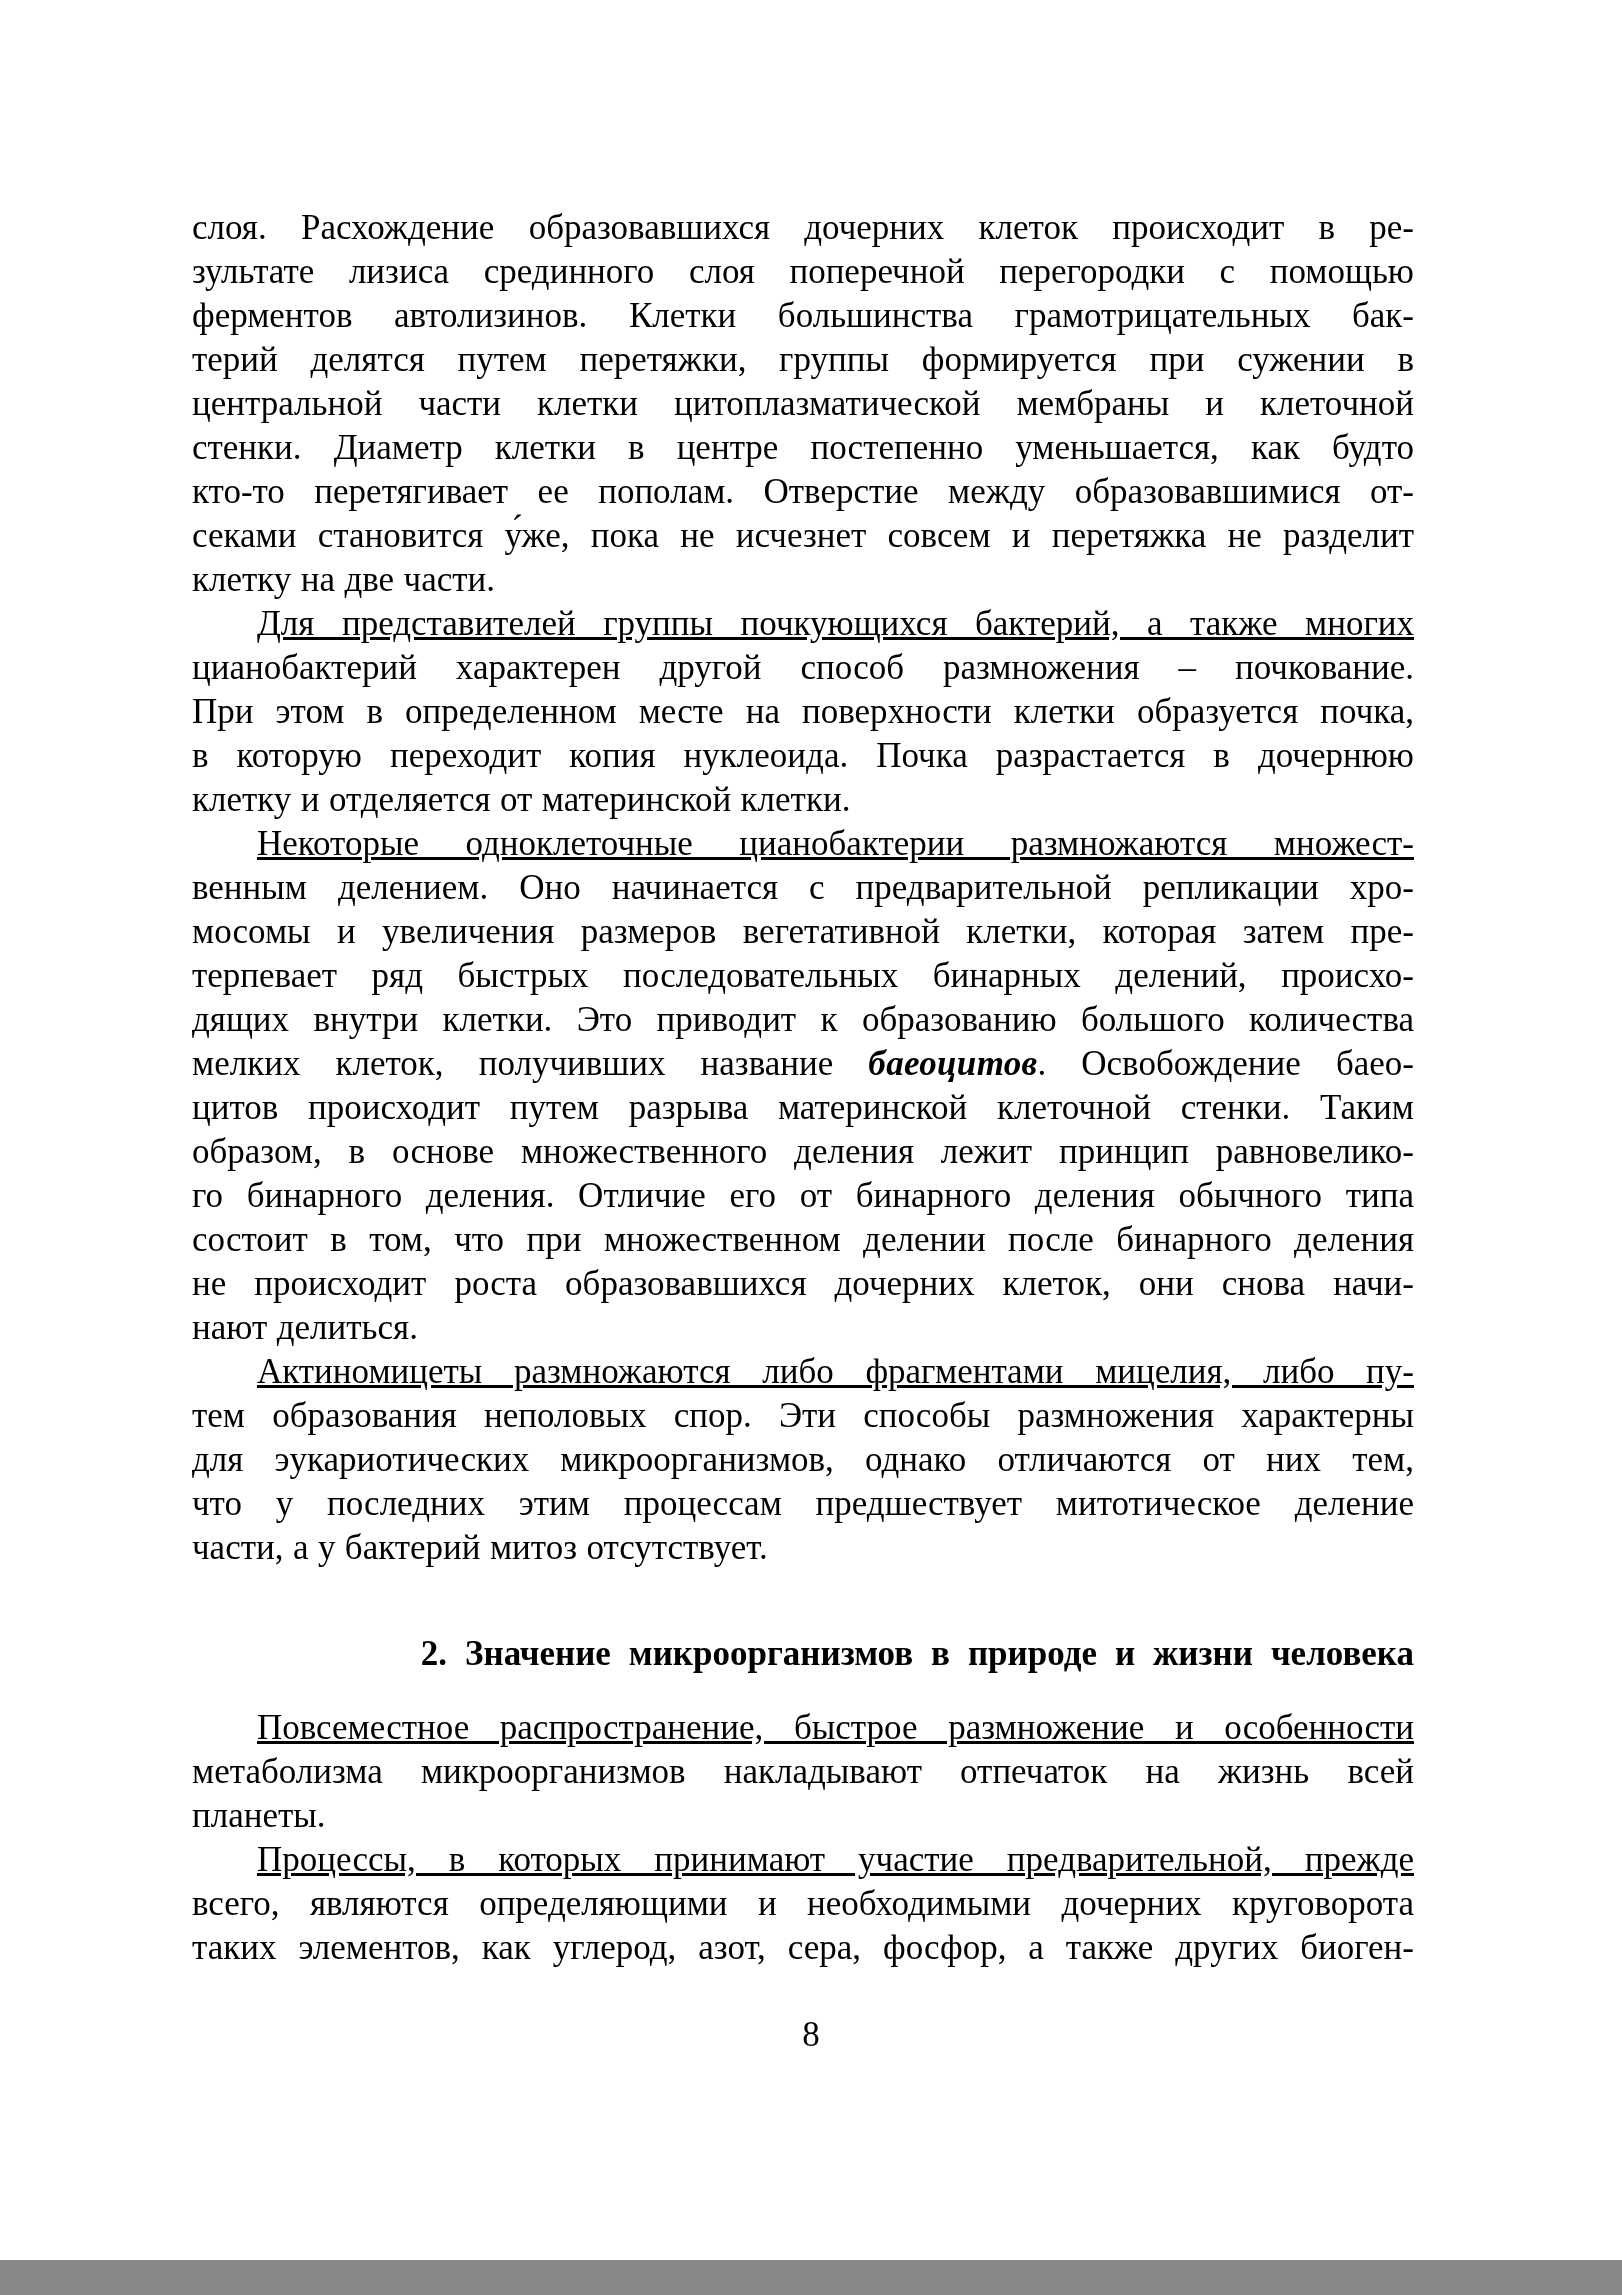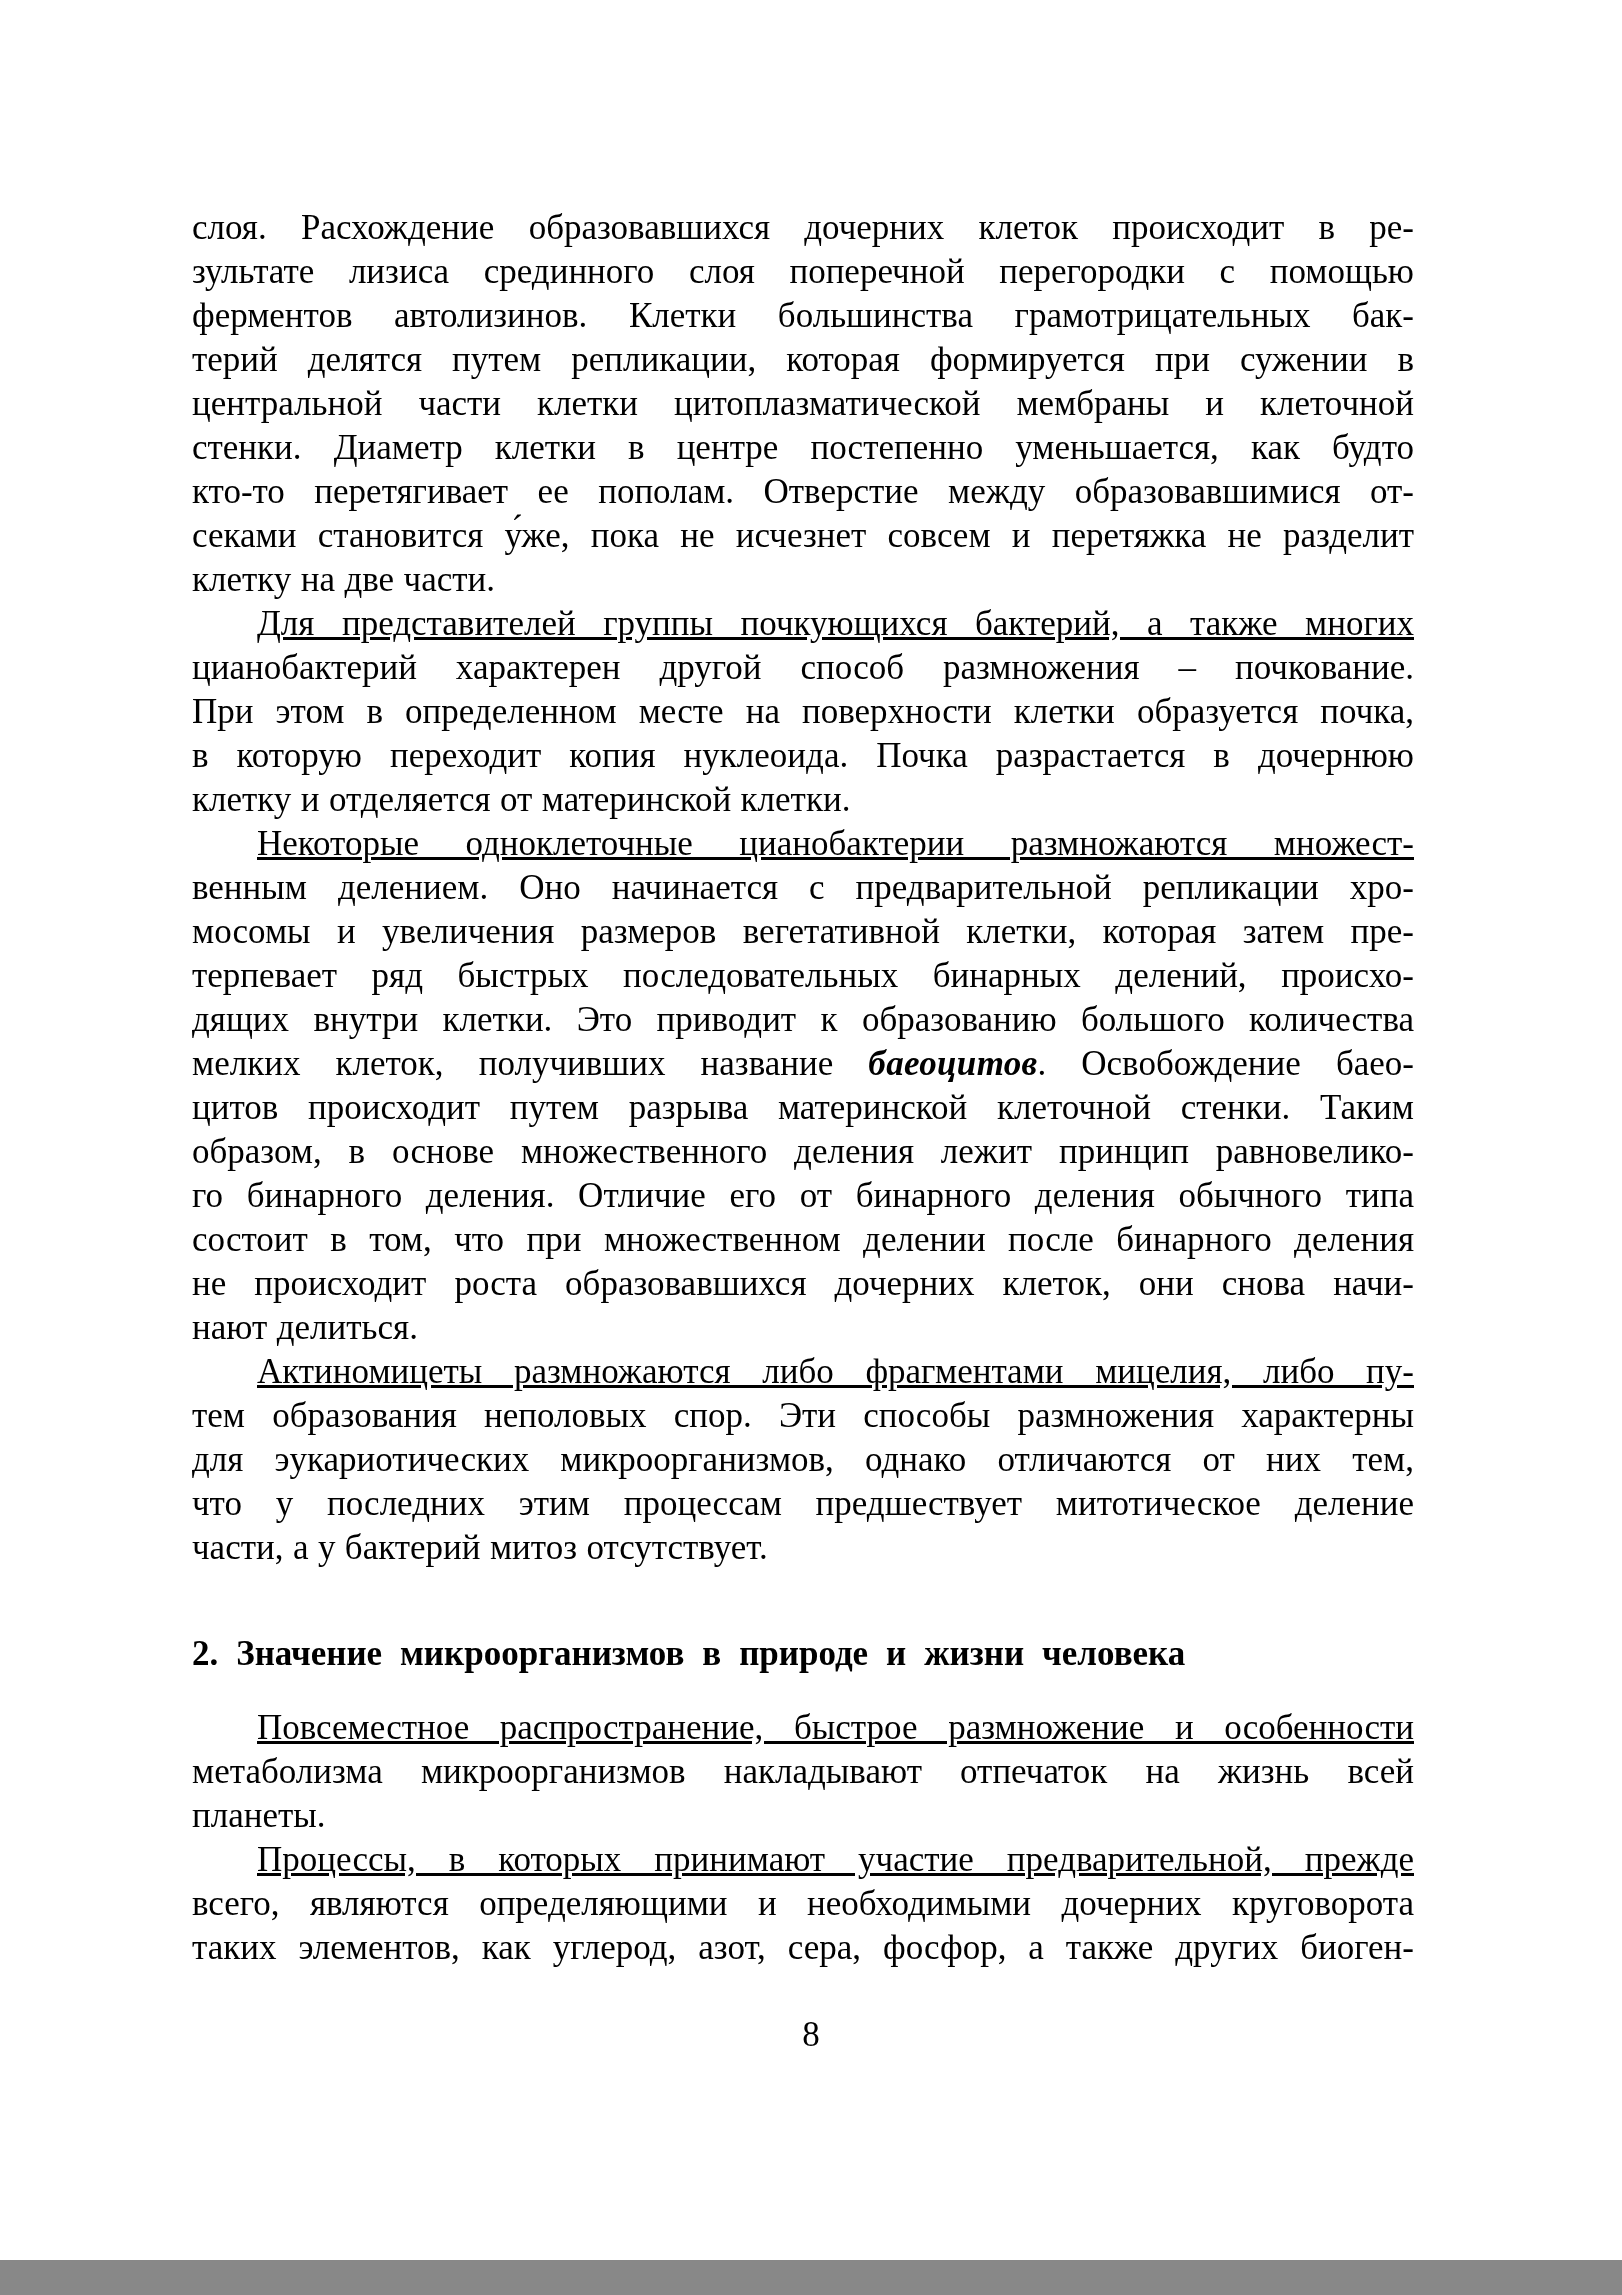--- a/index.html
+++ b/index.html
@@ -38,21 +38,21 @@
     text-indent: 65px;
     text-decoration: underline;
   }
   .line.last {
     text-align-last: left;
   }
   .heading {
     font-size: 35px;
     line-height: 44px;
     font-weight: bold;
-    text-align: left;
+    text-align: right;
     word-spacing: 9.2px;
     margin-top: 62px;
     margin-bottom: 30px;
   }
   .pageno {
     position: absolute;
     left: 0;
     top: 2013px;
     width: 100%;
     font-size: 35px;
@@ -65,21 +65,21 @@
 </style>
 </head>
 <body>
 
 <div class="page">
   <div class="textblock">
       <div class="para">
         <div class="line">слоя. Расхождение образовавшихся дочерних клеток происходит в ре-</div>
         <div class="line">зультате лизиса срединного слоя поперечной перегородки с помощью</div>
         <div class="line">ферментов автолизинов. Клетки большинства  грамотрицательных бак-</div>
-        <div class="line">терий делятся путем репликации, которая формируется при сужении в</div>
+        <div class="line">терий делятся путем перетяжки, группы формируется при сужении в</div>
         <div class="line">центральной части клетки цитоплазматической мембраны и клеточной</div>
         <div class="line">стенки. Диаметр клетки в центре постепенно уменьшается, как будто</div>
         <div class="line">кто-то перетягивает ее пополам. Отверстие между образовавшимися от-</div>
         <div class="line">секами становится у́же, пока не исчезнет совсем и перетяжка не разделит</div>
         <div class="line last">клетку на две части.</div>
       </div>
       <div class="para">
         <div class="line first">Для представителей группы почкующихся бактерий, а также многих</div>
         <div class="line">цианобактерий характерен другой способ размножения – почкование.</div>
         <div class="line">При этом в определенном месте на поверхности клетки образуется почка,</div>

